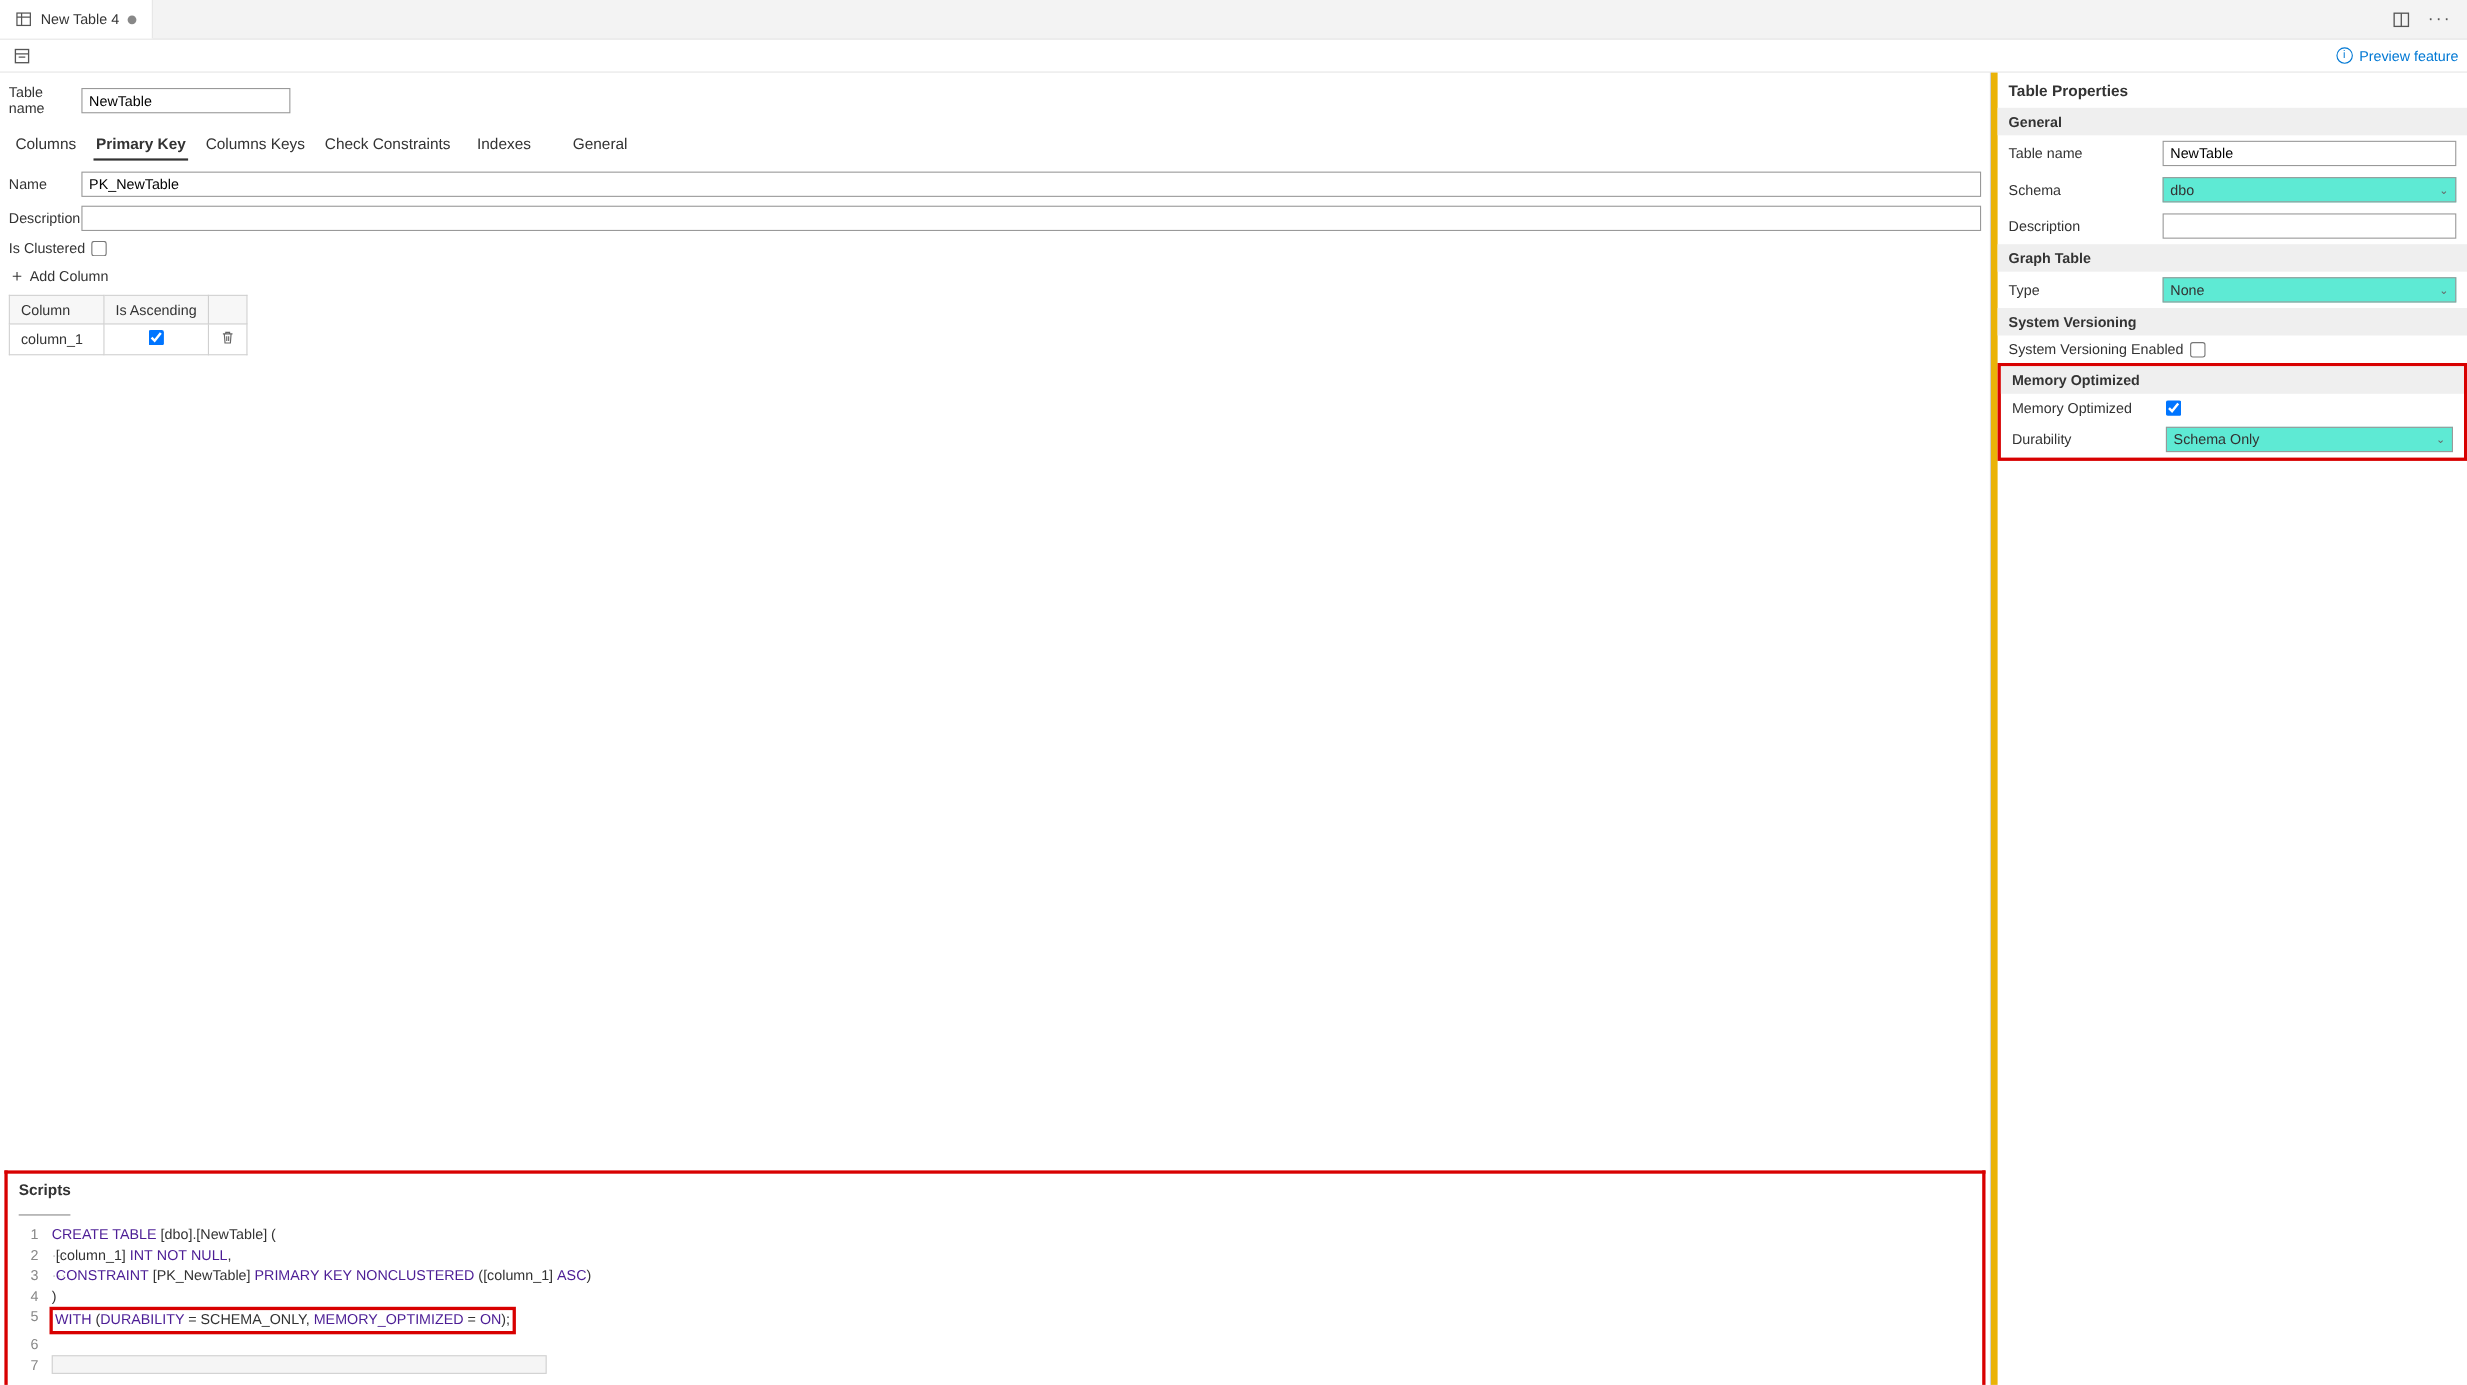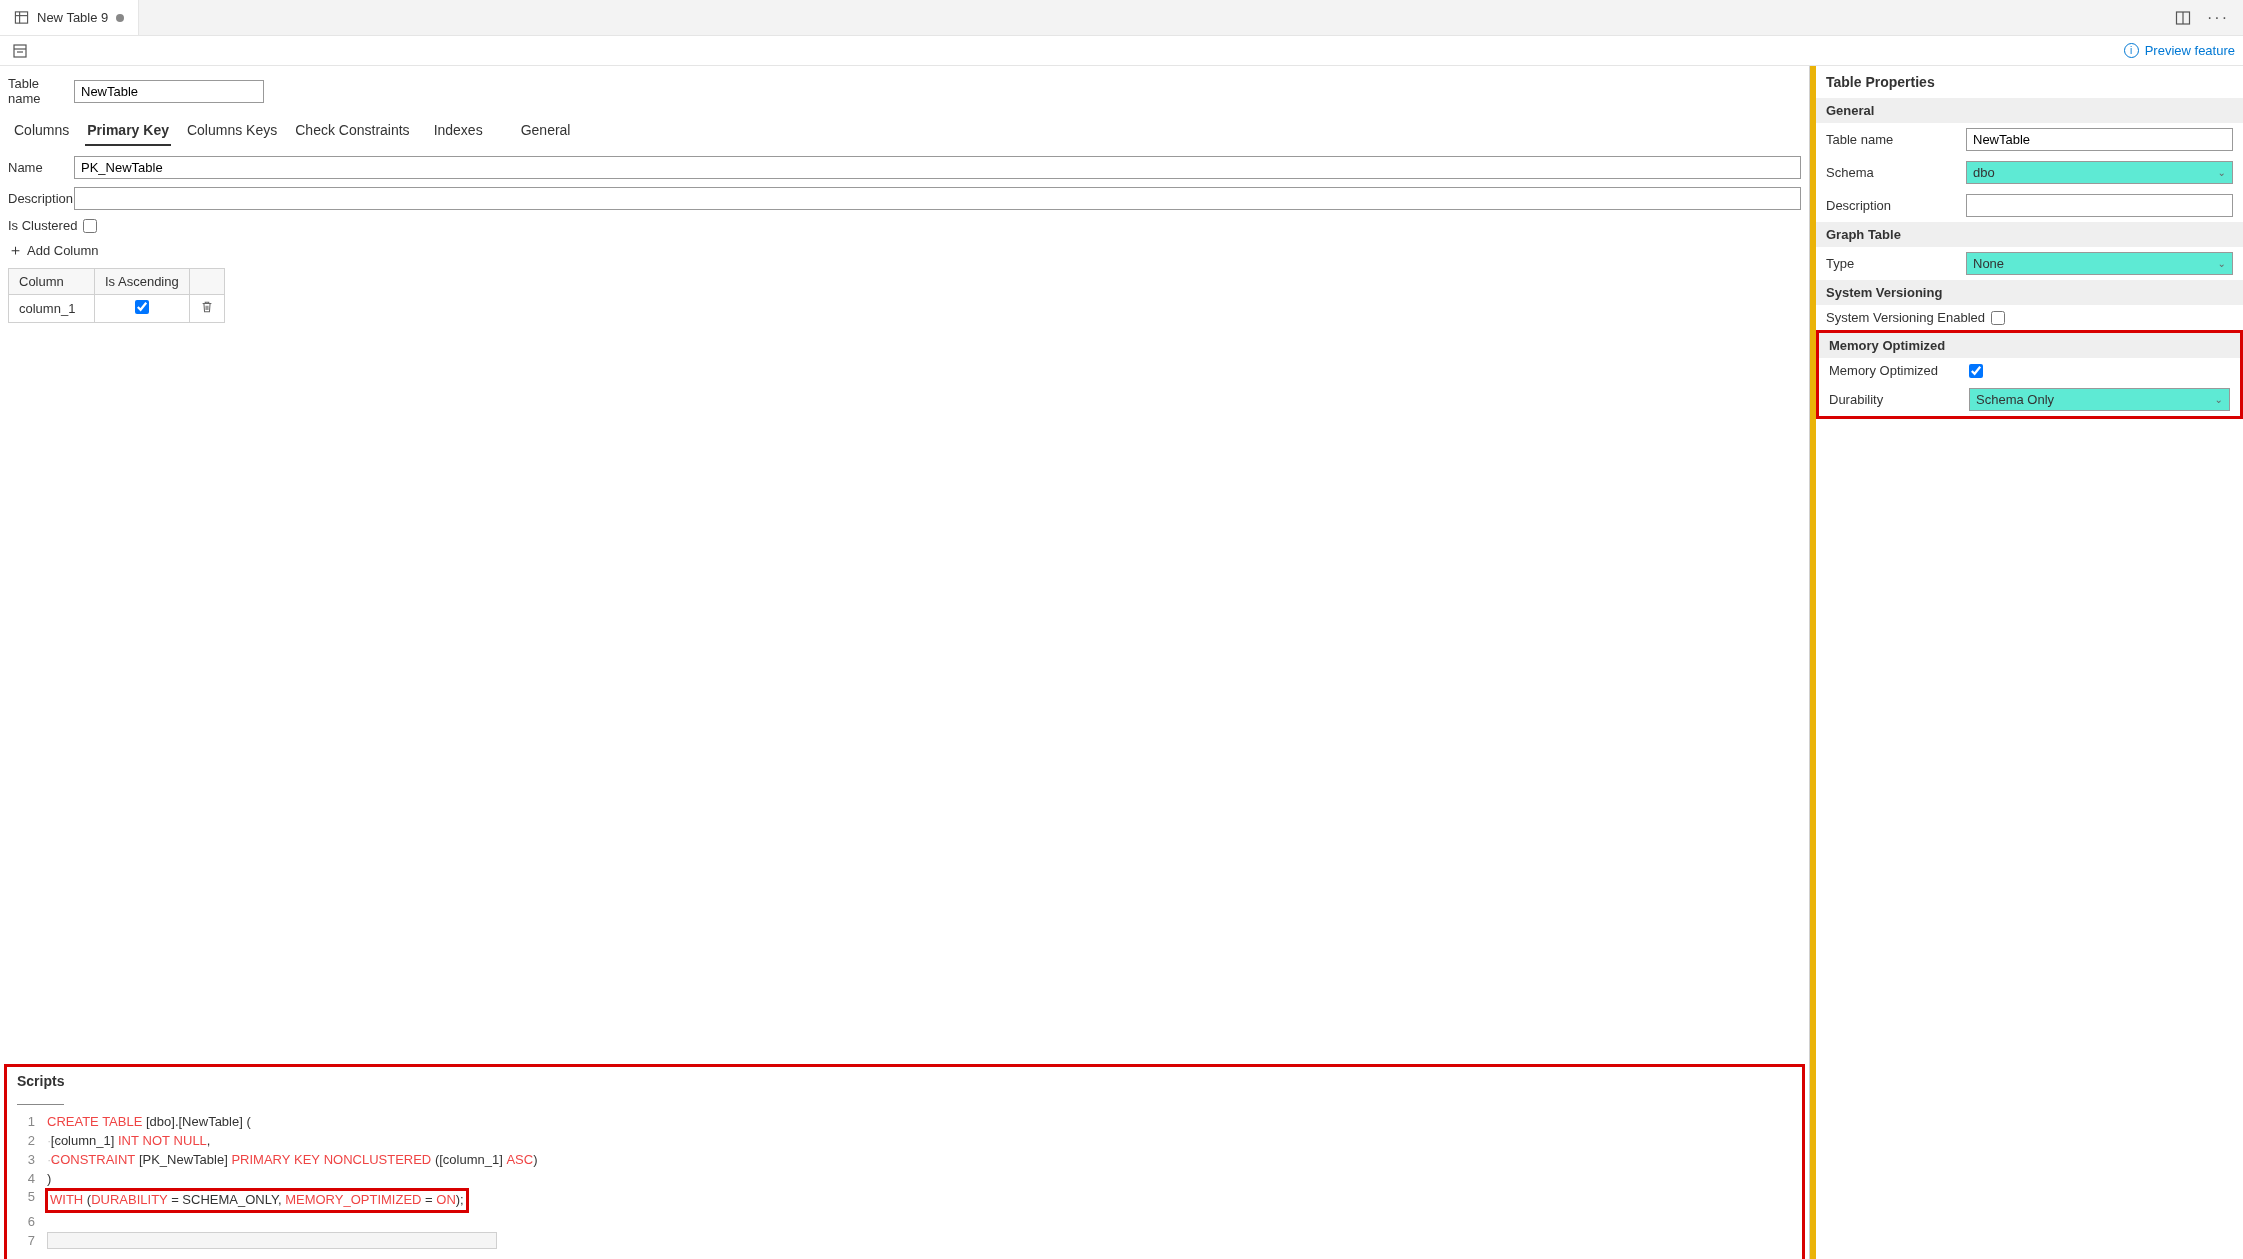--- a/index.html
+++ b/index.html
@@ -51,21 +51,21 @@
     .trash { width: 14px; height: 14px; color: #666; }
     
     
     .scripts-wrap { border: 3px solid #d80000; border-bottom: none; margin: 0 4px 0 4px; display: flex; flex-direction: column; }
     .scripts-header { padding: 6px 10px 2px 10px; }
     .scripts-title { font-weight: 600; font-size: 14px; border-bottom: 1px solid #888; width: fit-content; padding-bottom: 15px; }
     .code { font-family: Consolas, "Courier New", monospace; font-size: 13px; padding: 6px 4px 8px 4px; line-height: 1.45; }
     .code-line { display: flex; white-space: pre; }
     .ln { width: 24px; text-align: right; color: #888; margin-right: 12px; user-select: none; }
     .hl-box { border: 3px solid #d80000; padding: 0 2px; margin-left: -2px; display: inline-block; }
-    .kw { color: #ef4444; }
+    .kw { color: #4c1d95; }
     .cursor-line { background: #f5f5f5; border: 1px solid #d0d0d0; }
     .dot-guide { color: #c8c8c8; }
     
     
     .props-title { font-weight: 600; padding: 8px 10px; font-size: 14px; }
     .group-hdr { background: #efefef; font-weight: 600; padding: 5px 10px; font-size: 13px; }
     .prop-row { display: flex; align-items: center; padding: 5px 10px; gap: 10px; }
     .prop-lbl { width: 130px; font-size: 13px; color: #333; }
     .prop-input { flex: 1; border: 1px solid #999; padding: 3px 6px; font-size: 13px; background: #fff; }
     .prop-select { flex: 1; display: flex; align-items: center; justify-content: space-between; border: 1px solid #999; padding: 3px 6px; font-size: 13px; background: #5eead4; cursor: pointer; gap: 44px; }
@@ -81,21 +81,21 @@
 
   <div class="tabbar">
     <div class="tab">
       <span class="tab-icon">
         <svg viewBox="0 0 16 16" fill="none" stroke="currentColor" stroke-width="1.2">
             <rect x="1.5" y="2" width="13" height="12"></rect>
             <line x1="1.5" y1="6" x2="14.5" y2="6"></line>
             <line x1="6" y1="2" x2="6" y2="14"></line>
           </svg>
       </span>
-      <span>New Table 9</span>
+      <span>New Table 4</span>
       <span class="tab-dirty"></span>
     </div>
     <div class="tabbar-right">
       <span class="icon-btn">
         <svg viewBox="0 0 16 16" fill="none" stroke="currentColor" stroke-width="1.2">
             <rect x="1.5" y="2" width="13" height="12"></rect>
             <line x1="8" y1="2" x2="8" y2="14"></line>
           </svg>
       </span>
       <span class="icon-btn" style="font-size:16px; letter-spacing:2px;">···</span>

